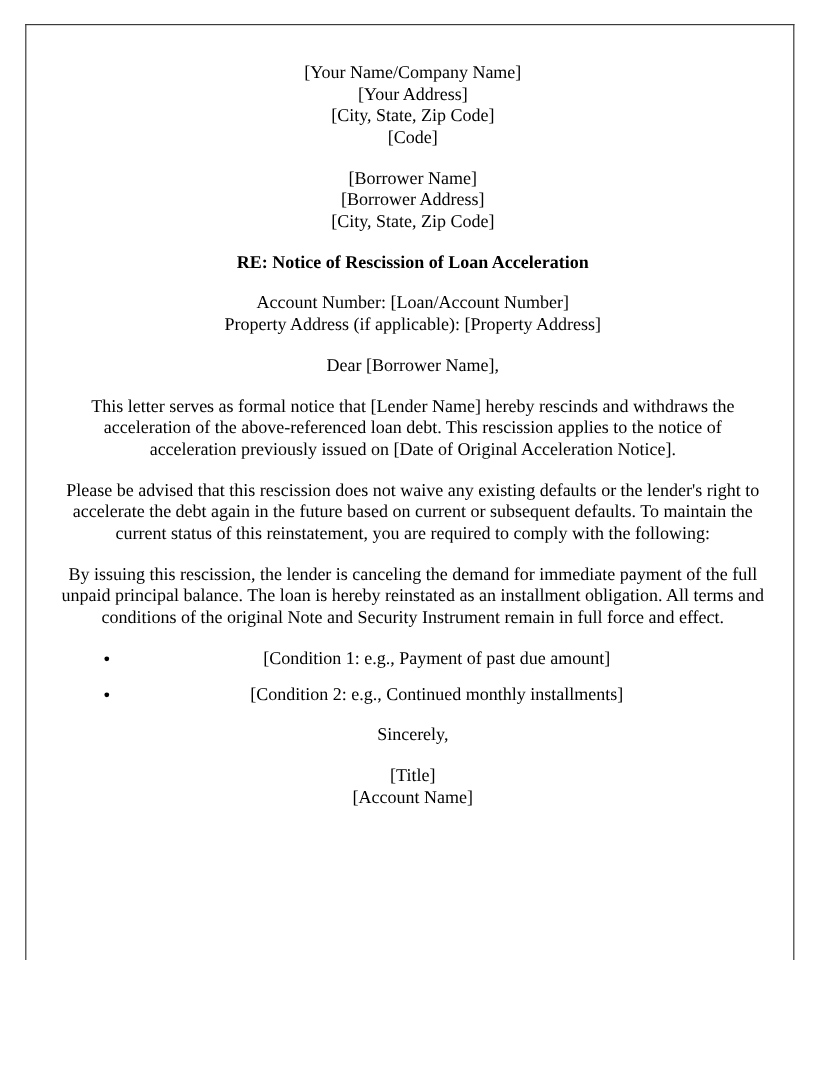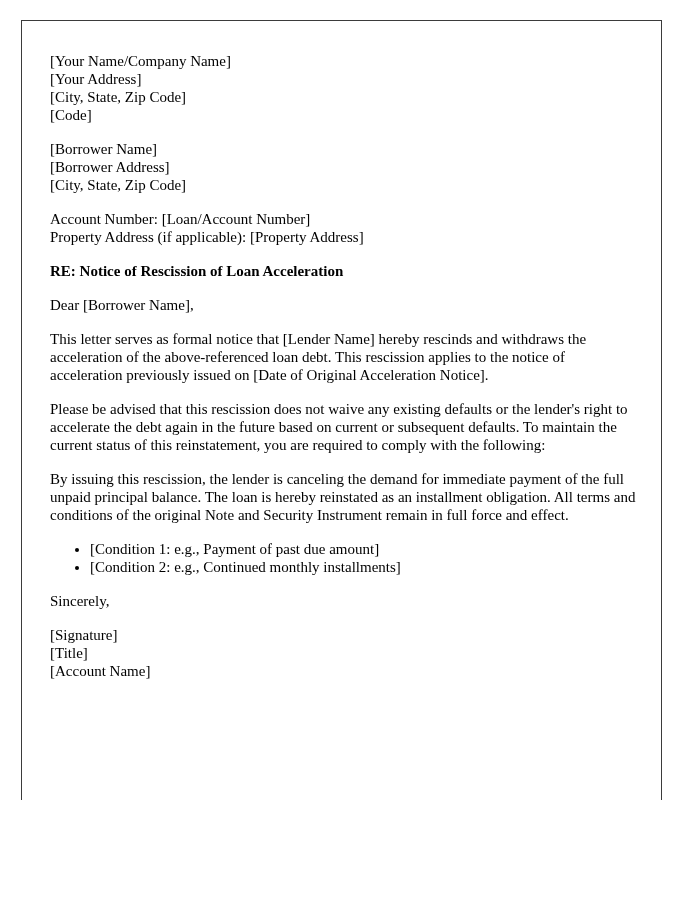--- a/index.html
+++ b/index.html
@@ -24,69 +24,69 @@
     height: 780px;
     box-sizing: border-box;
     border: 1px solid #3b3b3b;
     border-bottom: none;
     padding: 15px 23px 0 28px;
     background: #ffffff;
   }
   .block, p.para, ul.conditions {
     margin: 16px 0;
     padding: 0;
+    text-align: center;
   }
   .line { display: block; }
   .subject { font-weight: bold; }
   ul.conditions {
     padding-left: 40px;
     list-style-type: disc;
   }
-  ul.conditions li { margin: 0; padding: 0; }
+  ul.conditions li { margin: 12px; padding: 0; }
 </style>
 </head>
 <body>
 
 <div class="page">
 
   <div class="block">
     <span class="line">[Your Name/Company Name]</span>
     <span class="line">[Your Address]</span>
     <span class="line">[City, State, Zip Code]</span>
     <span class="line">[Code]</span>
   </div>
 
   <div class="block">
     <span class="line">[Borrower Name]</span>
     <span class="line">[Borrower Address]</span>
     <span class="line">[City, State, Zip Code]</span>
   </div>
 
+  <div class="block subject">RE: Notice of Rescission of Loan Acceleration</div>
+
   <div class="block">
     <span class="line">Account Number: [Loan/Account Number]</span>
     <span class="line">Property Address (if applicable): [Property Address]</span>
   </div>
-
-  <div class="block subject">RE: Notice of Rescission of Loan Acceleration</div>
 
   <div class="block">Dear [Borrower Name],</div>
 
   <p class="para">This letter serves as formal notice that [Lender Name] hereby rescinds and withdraws the acceleration of the above-referenced loan debt. This rescission applies to the notice of acceleration previously issued on [Date of Original Acceleration Notice].</p>
 
   <p class="para">Please be advised that this rescission does not waive any existing defaults or the lender's right to accelerate the debt again in the future based on current or subsequent defaults. To maintain the current status of this reinstatement, you are required to comply with the following:</p>
 
   <p class="para">By issuing this rescission, the lender is canceling the demand for immediate payment of the full unpaid principal balance. The loan is hereby reinstated as an installment obligation. All terms and conditions of the original Note and Security Instrument remain in full force and effect.</p>
 
   <ul class="conditions">
     <li>[Condition 1: e.g., Payment of past due amount]</li>
     <li>[Condition 2: e.g., Continued monthly installments]</li>
   </ul>
 
 
   <div class="block">Sincerely,</div>
 
   <div class="block">
-    <span class="line">[Signature]</span>
     <span class="line">[Title]</span>
     <span class="line">[Account Name]</span>
   </div>
 
 </div>
 
 </body></html>

